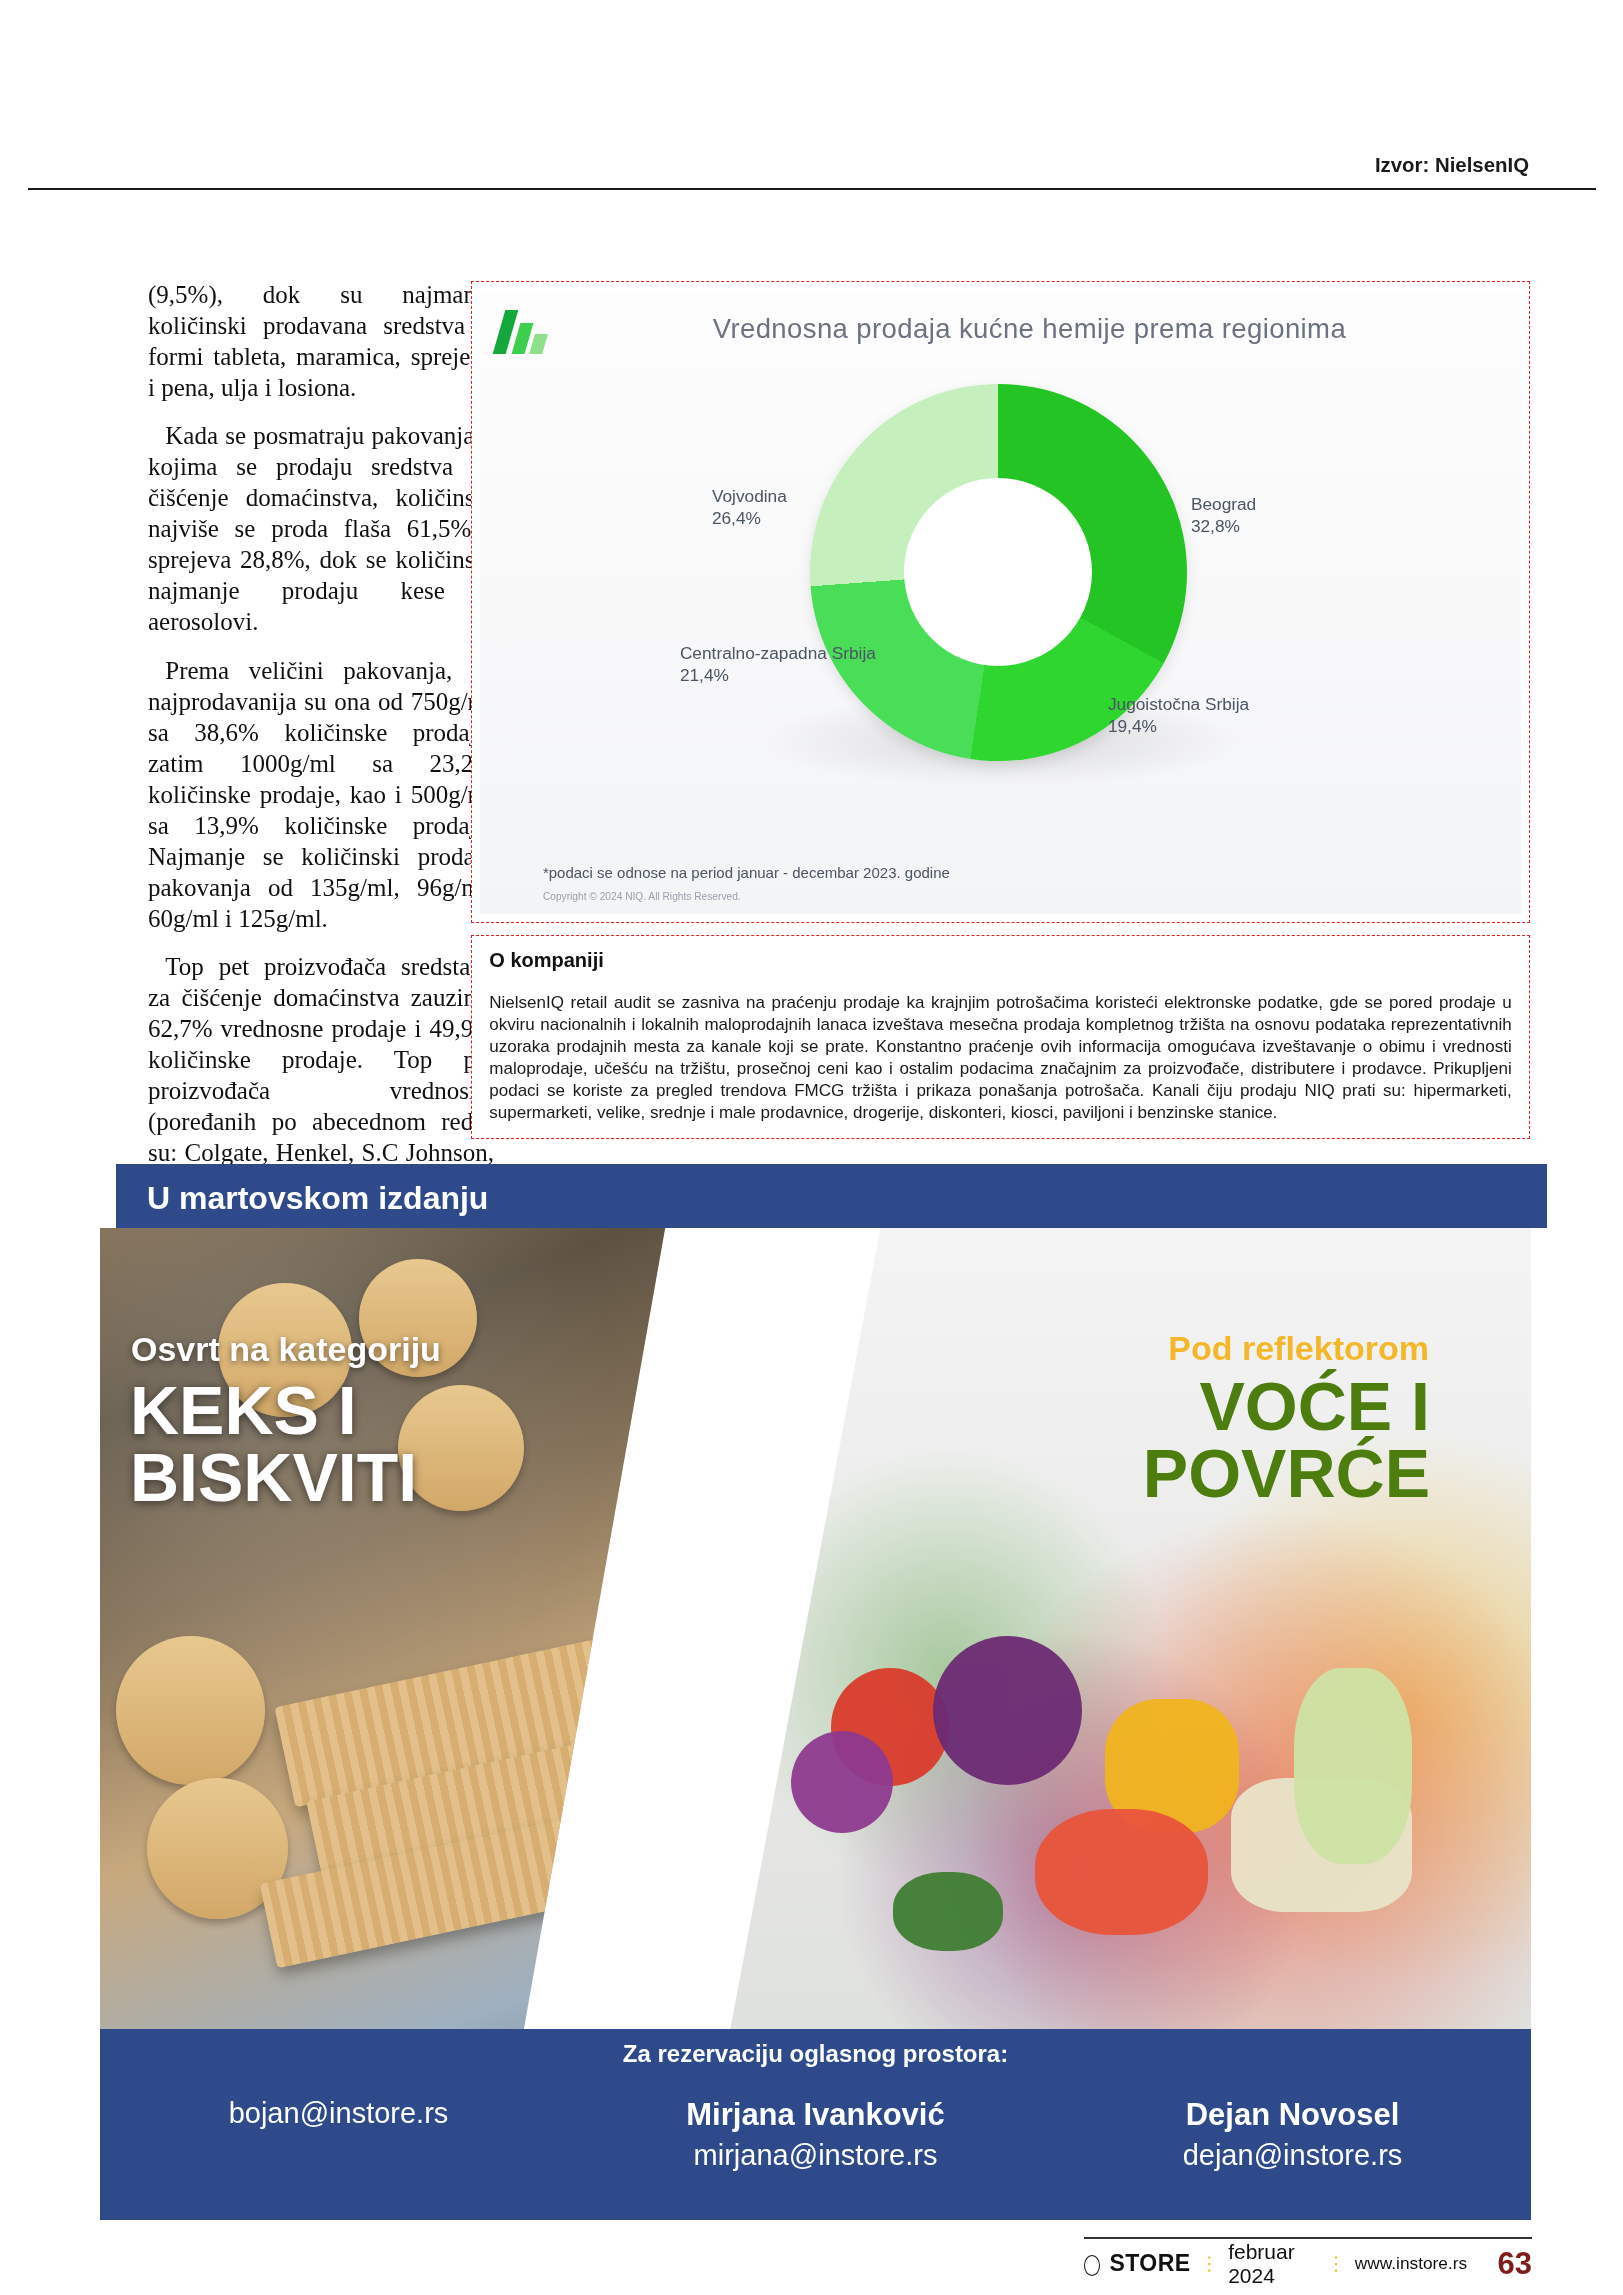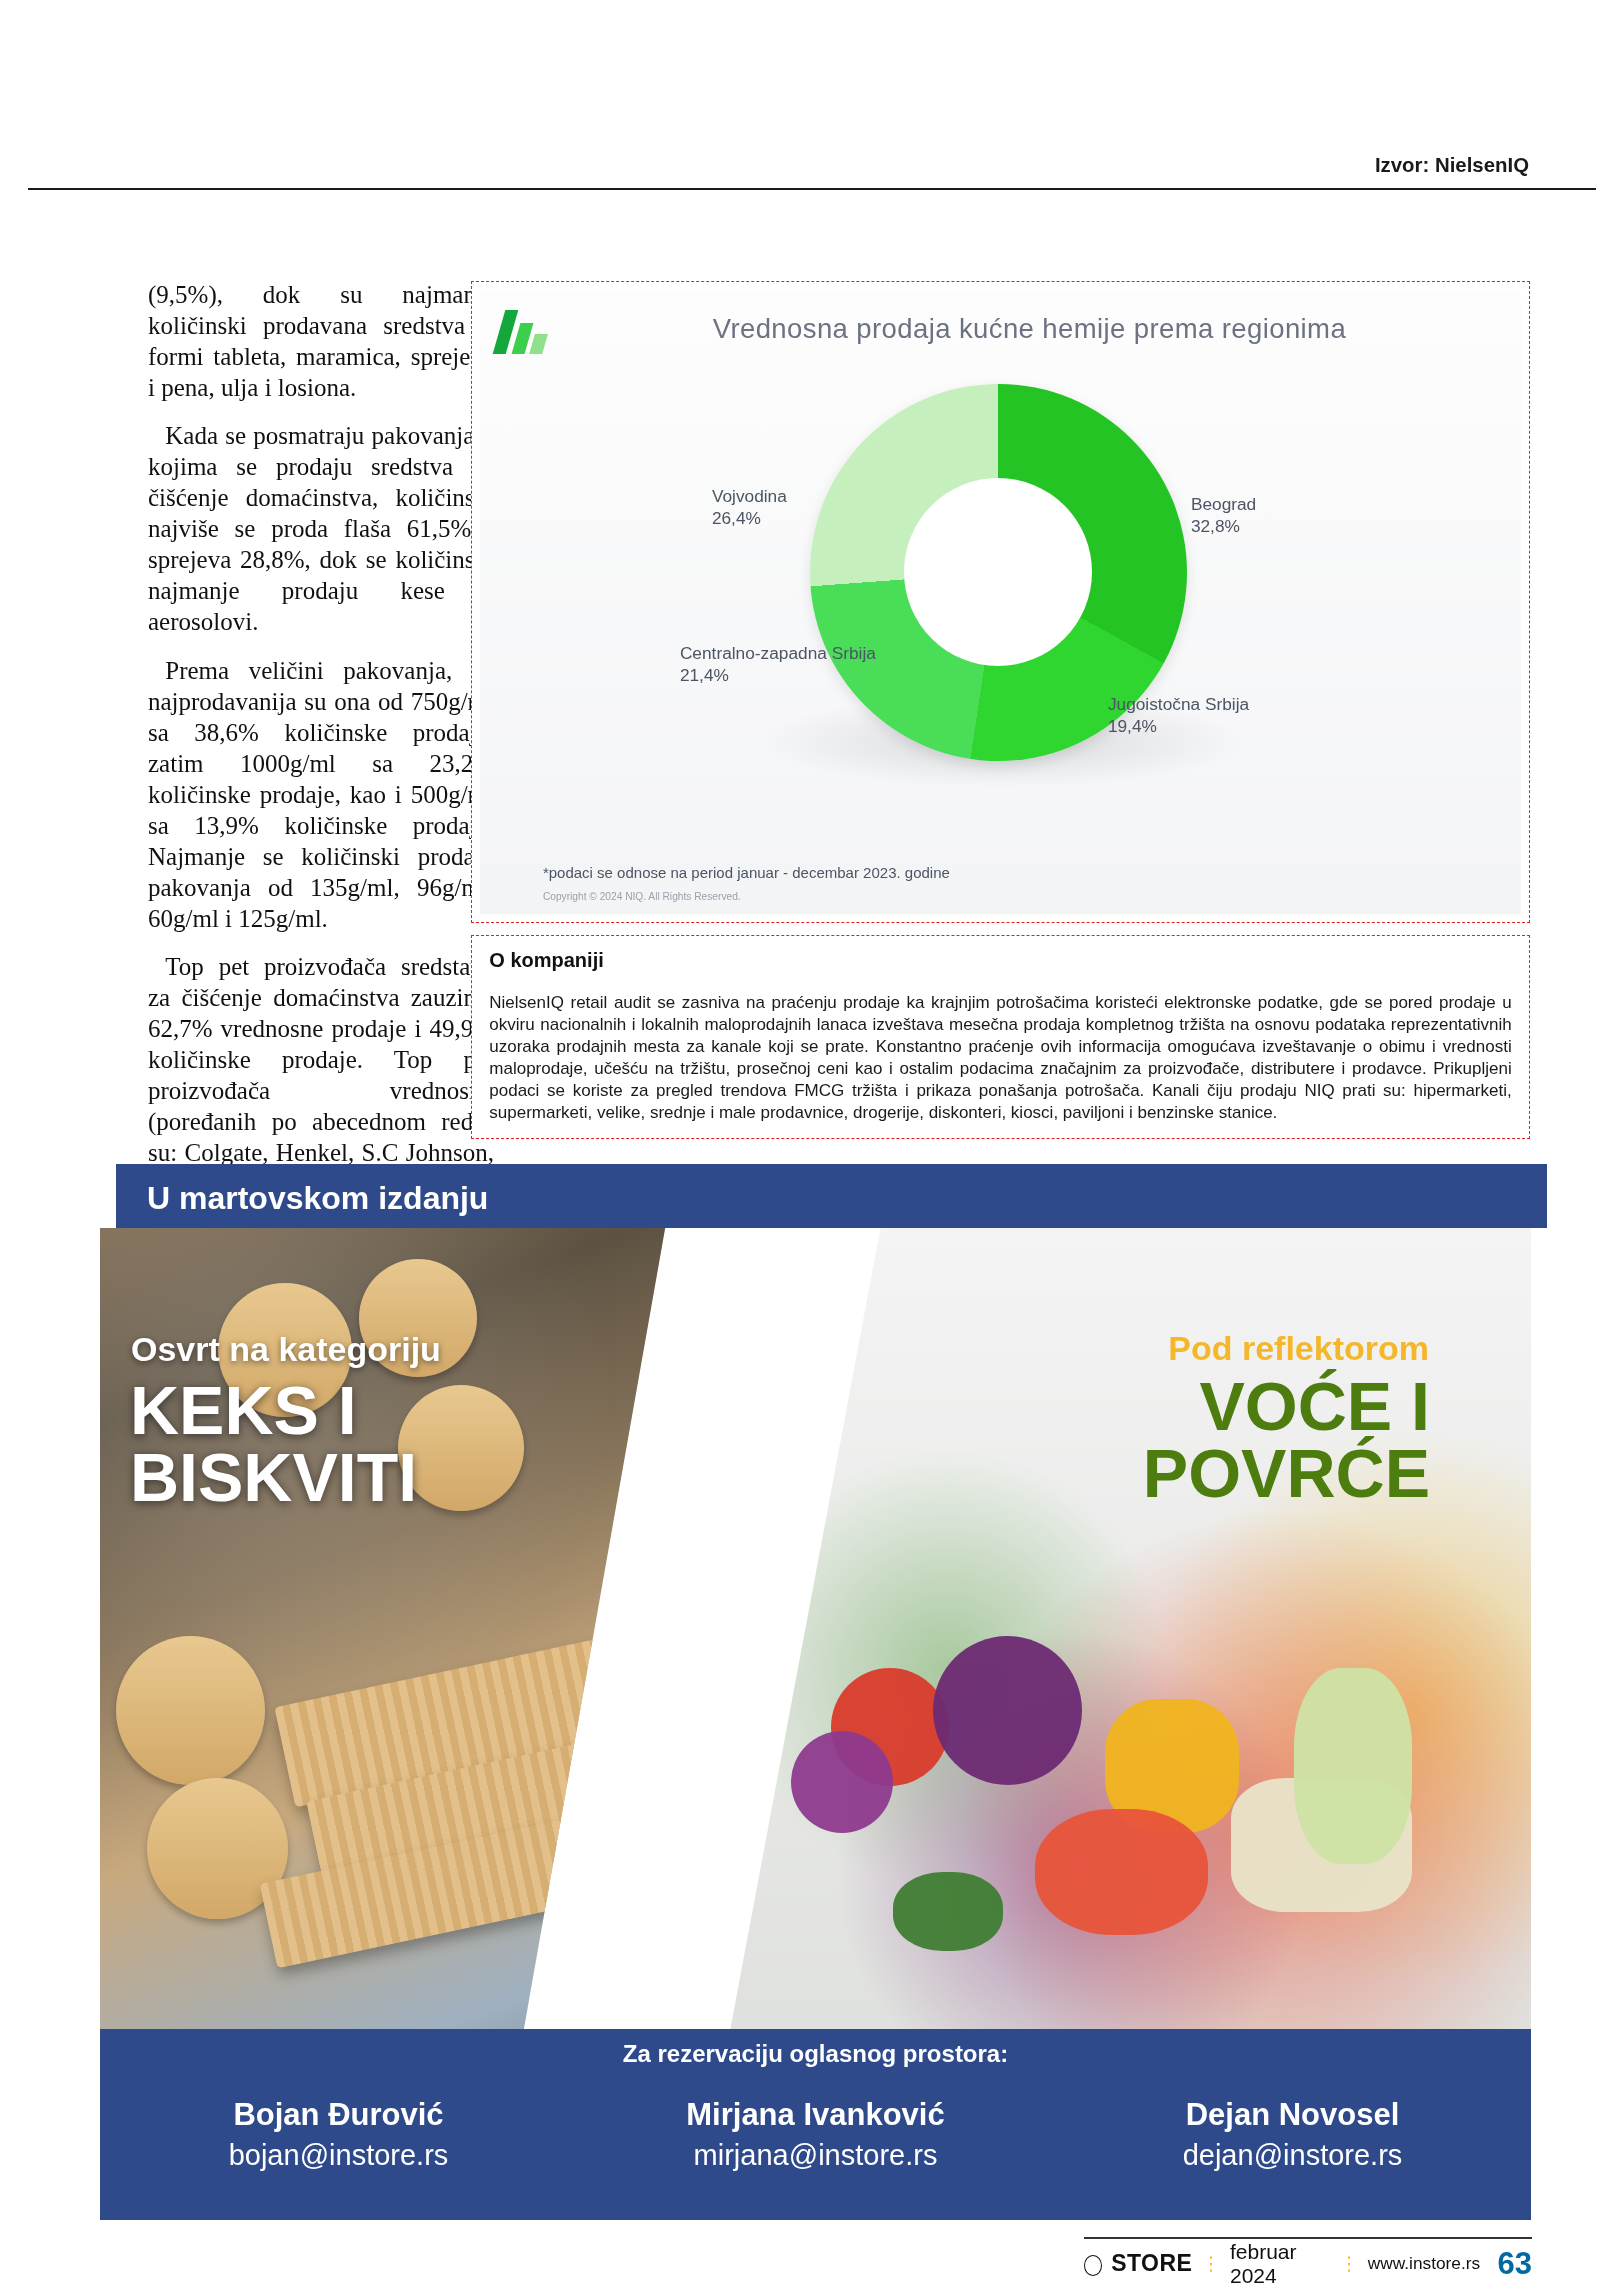--- a/index.html
+++ b/index.html
@@ -384,22 +384,22 @@
     font-size: 23px;
     color: #111;
     letter-spacing: 0.4px;
   }
   .footer .sep { color: #f5b72a; font-size: 19px; }
   .footer .date { font-size: 21px; color: #111; }
   .footer .url { font-size: 17.3px; color: #111; }
   .footer .pageno {
     font-weight: bold;
     font-size: 31px;
-    color: #0369a1;
-    margin-left: 8px;
+    color: #7f1d1d;
+    margin-left: 21px;
   }
   .circle-mark {
     display: inline-block;
     width: 19px; height: 19px;
     border: 1.6px solid #111;
     border-radius: 50%;
     position: relative;
     top: 2.4px;
   }
 </style>
@@ -495,21 +495,20 @@
     <div class="ad-head-right">
       <div>VOĆE I</div>
       <div>POVRĆE</div>
     </div>
   </div>
 
   <div class="ad-reserve">Za rezervaciju oglasnog prostora:</div>
 
   <div class="ad-contacts">
     <div class="contact">
-      <div class="name">Bojan Đurović</div>
       <div class="mail">bojan@instore.rs</div>
     </div>
     <div class="contact">
       <div class="name">Mirjana Ivanković</div>
       <div class="mail">mirjana@instore.rs</div>
     </div>
     <div class="contact">
       <div class="name">Dejan Novosel</div>
       <div class="mail">dejan@instore.rs</div>
     </div>

